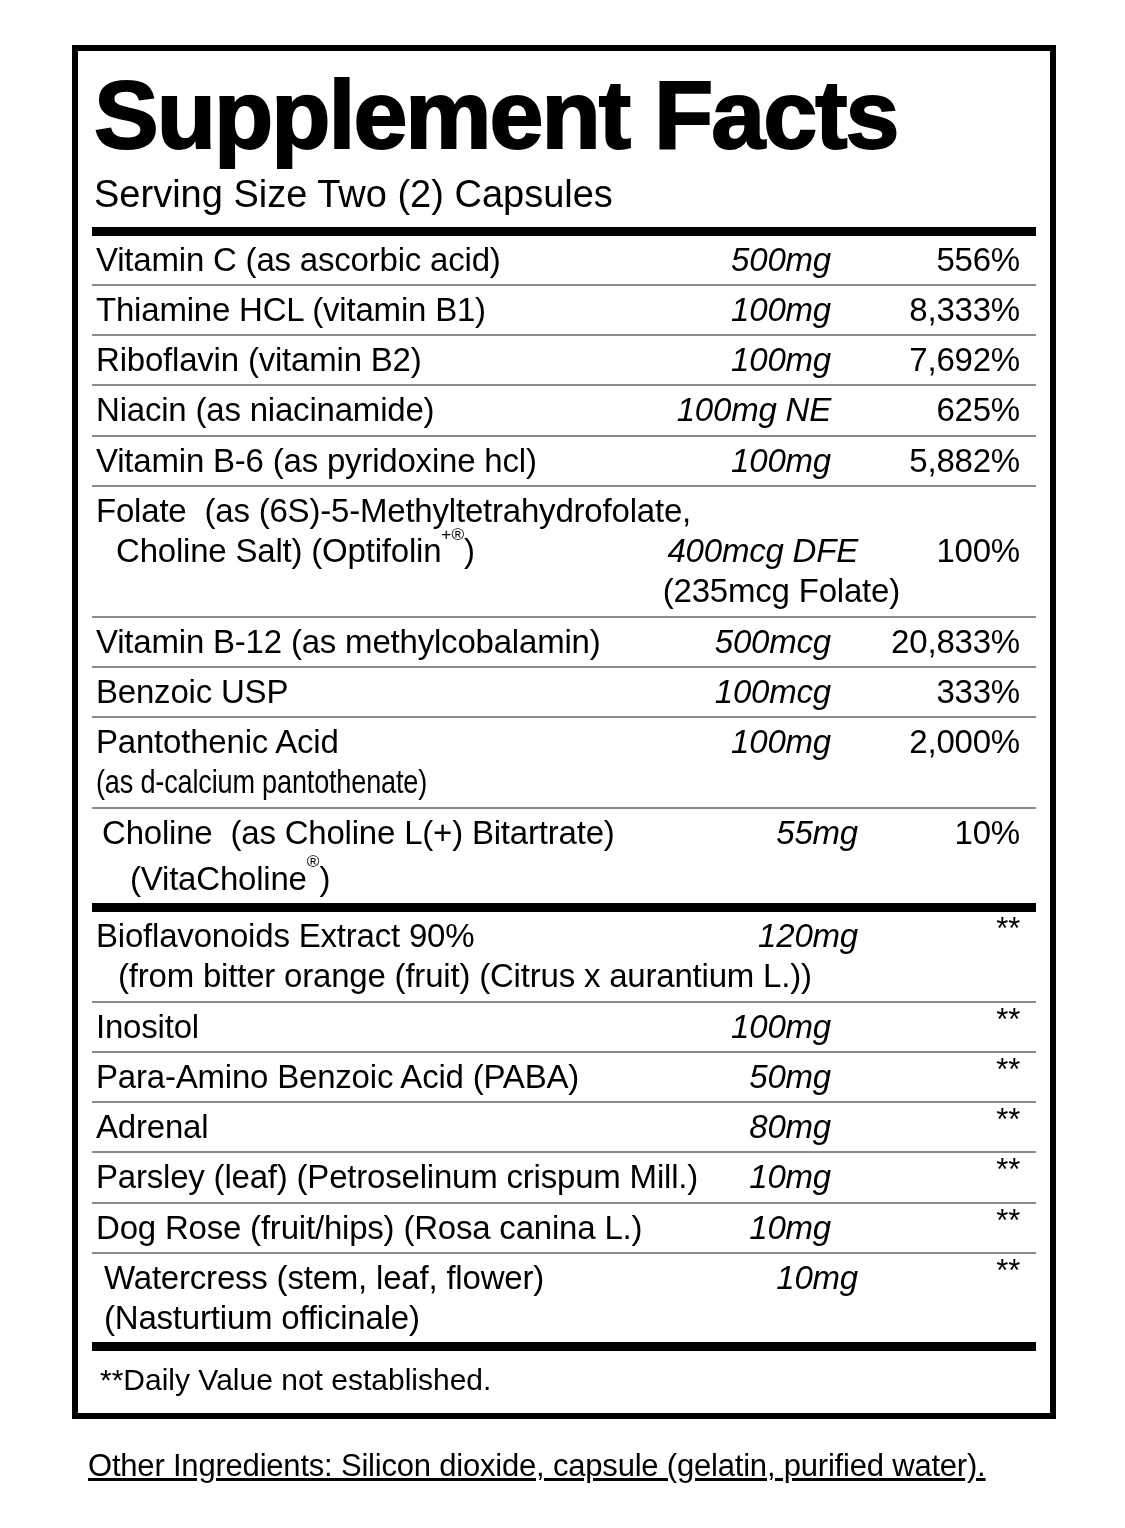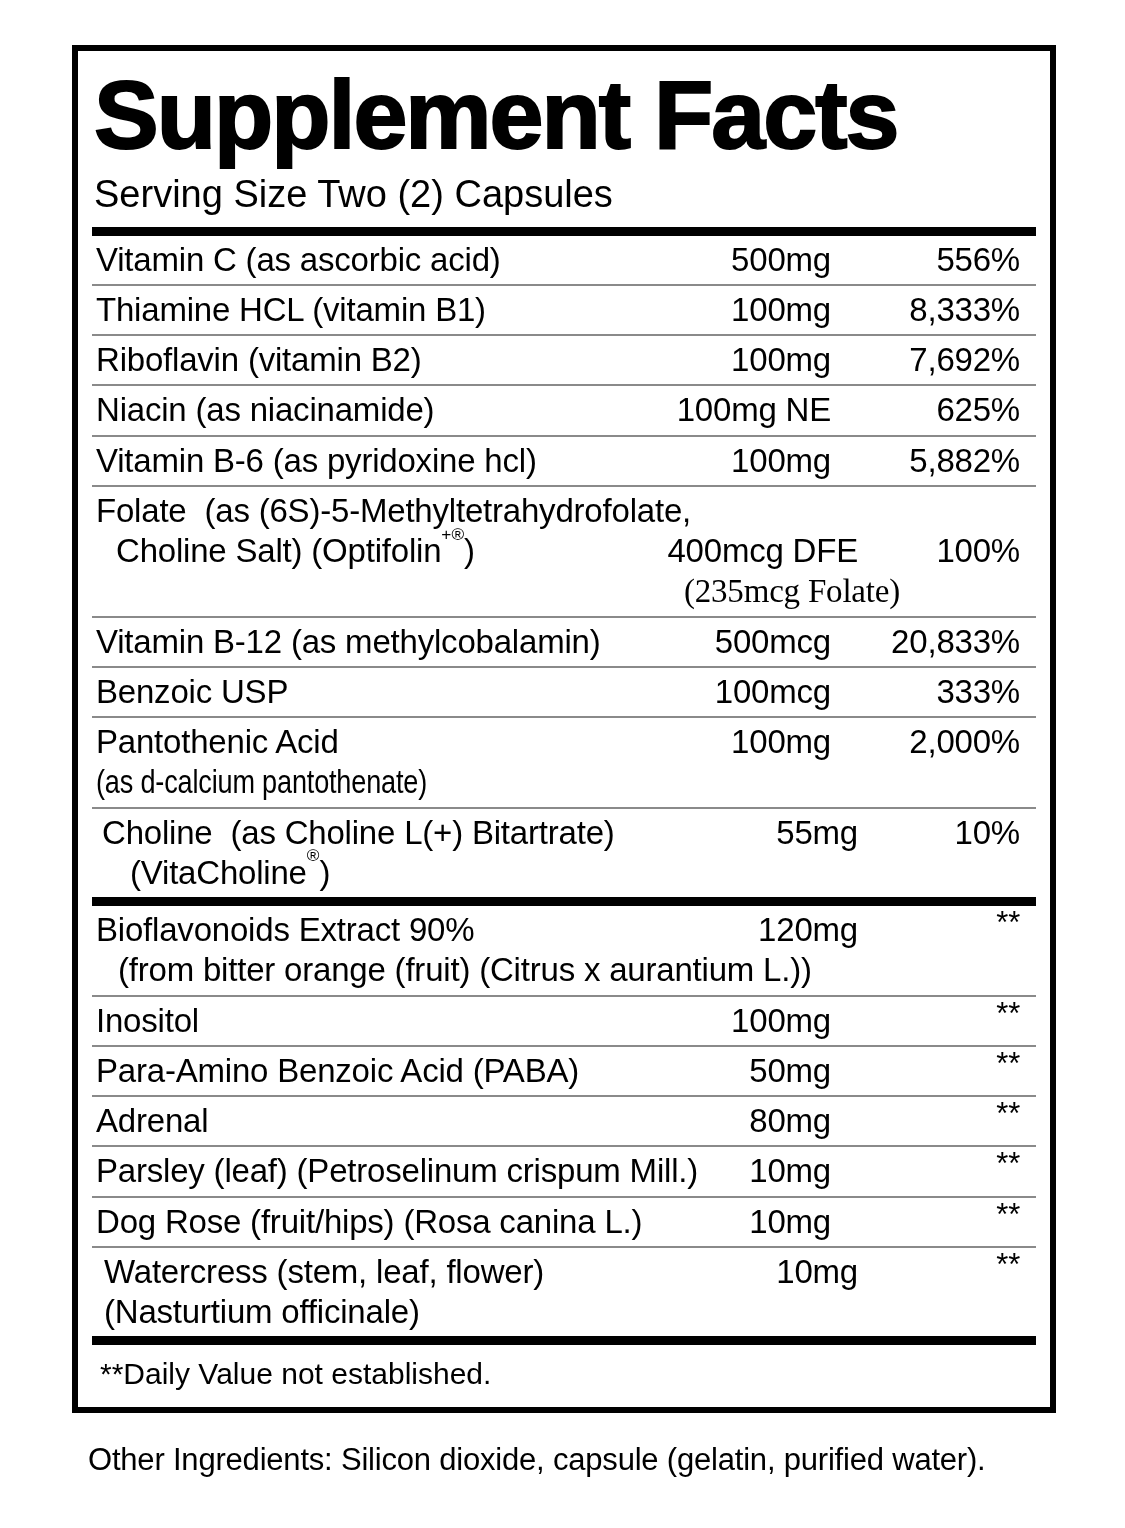--- a/index.html
+++ b/index.html
@@ -52,33 +52,32 @@
     padding: 4px 16px 4px 4px;
     border-bottom: 2px solid #8a8a8a;
     gap: 27px;
   }
   .t-row.no-sep { border-bottom: none; }
   .flexline {
     display: flex;
     align-items: baseline;
   }
   .name { flex: 1 1 auto; white-space: pre-wrap; }
-  .amt  { text-align: right; white-space: nowrap; }
+  .amt  { text-align: right; white-space: nowrap; font-style: italic; }
   .dv   { width: 162px; flex: 0 0 162px; text-align: right; white-space: nowrap; }
   .dv.star { position: relative; top: -8px; font-size: 31px; }
   .indent-folate   { padding-left: 20px; }
-  .indent-choline  { padding-left: 34px; }
+  .indent-choline  { padding-left: 34px; margin-top: 6px; }
   .indent-bioflav  { padding-left: 22px; }
   .indent-water    { padding-left: 8px; }
   .pad-left-sm     { padding-left: 6px; }
   .amt-note {
     text-align: right;
     padding-right: 120px;
     white-space: nowrap;
-    font-family: Liberation Serif, serif;
   }
   sup.rsup {
     font-size: 0.52em;
     position: relative;
     top: -0.62em;
     letter-spacing: 0;
   }
   .condensed {
     display: inline-block;
     transform: scaleX(0.82);
@@ -88,20 +87,21 @@
   .footnote {
     font-size: 30px;
     padding: 12px 4px 16px 8px;
   }
   .footer-text {
     font-size: 31px;
     letter-spacing: -0.2px;
     margin: 26px 30px 0 88px;
     line-height: 1.35;
     width: 990px;
+    text-decoration: underline;
   }
 </style>
 </head>
 <body>
 
 <div class="label-box">
 
   <div class="title">Supplement Facts</div>
   <div class="serving">Serving Size Two (2) Capsules</div>
 

